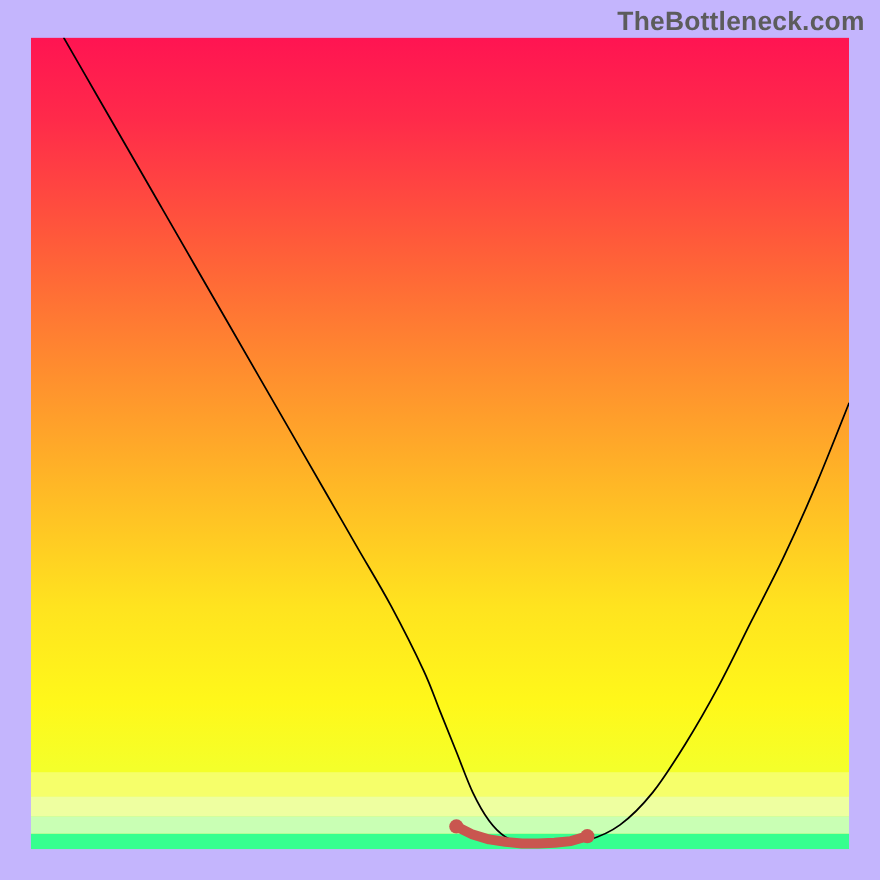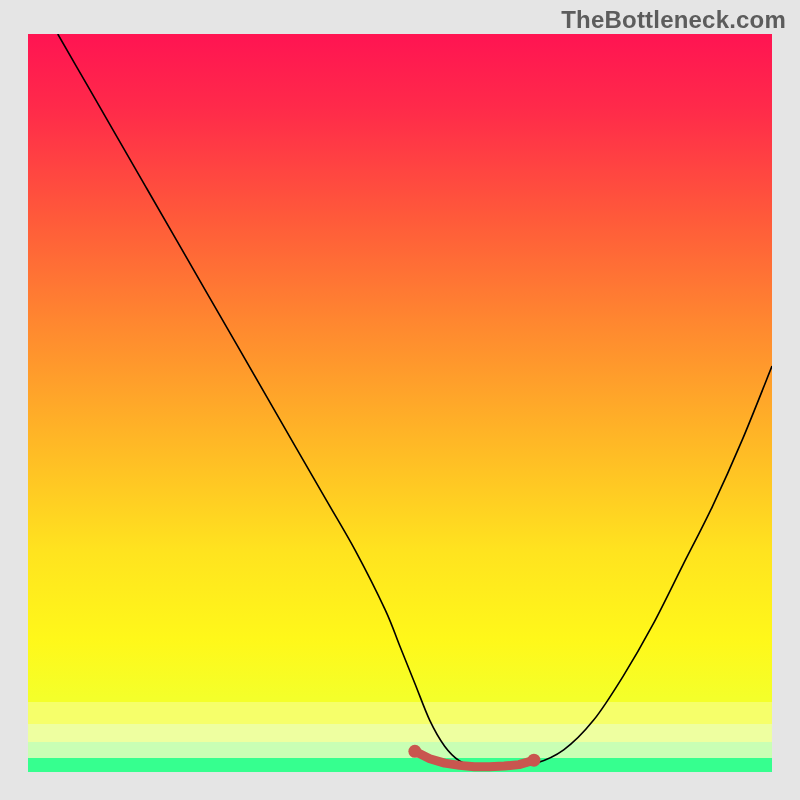--- a/index.html
+++ b/index.html
@@ -1,21 +1,21 @@
 <!DOCTYPE html>
 <html><head>
 <meta charset="utf-8">
 <style>
   * { margin: 0; padding: 0; box-sizing: border-box; }
   html, body { width: 800px; height: 800px; overflow: hidden; background: #000; }
   .stage {
     position: relative;
     width: 800px;
     height: 800px;
-    background: #e5e5e5;
+    background: #c4b5fd;
   }
   .watermark {
     position: absolute;
     top: 6px;
     right: 14px;
     font-family: Arial, Helvetica, sans-serif;
     font-size: 24px;
     font-weight: 600;
     color: #5c5c5c;
     letter-spacing: 0.2px;

